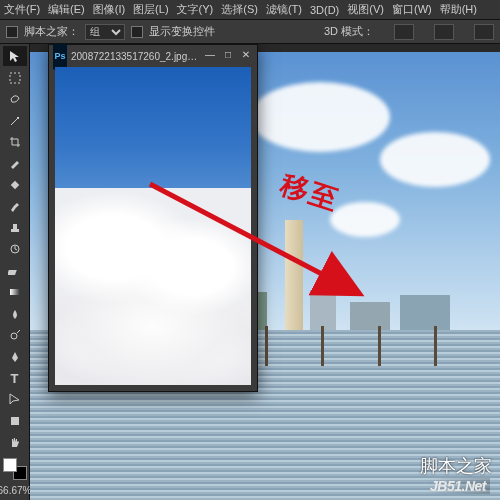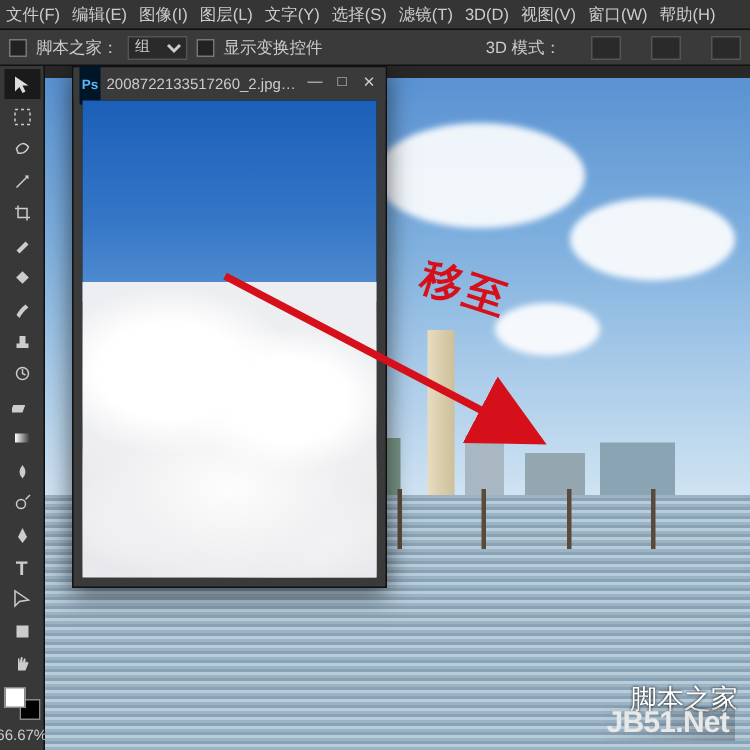--- a/index.html
+++ b/index.html
@@ -42,21 +42,21 @@
   .fwin .titlebar .wbtn { width: 14px; height: 14px; color: #ccc; font-size: 10px; text-align: center; cursor: pointer; }
   .fwin .inner { position: absolute; top: 22px; left: 6px; right: 6px; bottom: 6px; background: #000; }
   .fwin .sky1 { position: absolute; top: 0; left: 0; width: 100%; height: 42%; background: linear-gradient(#1b5fb8, #3576c7 60%, #5690d2); }
   .fwin .cloudmass { position: absolute; bottom: 0; left: 0; width: 100%; height: 62%; background: radial-gradient(ellipse 120px 80px at 30% 30%, #fff 0%, #fff 40%, transparent 70%), radial-gradient(ellipse 100px 70px at 70% 40%, #fff 0%, #fff 40%, transparent 70%), radial-gradient(ellipse 140px 90px at 50% 70%, #fdfdfd 0%, #f0f0f2 50%, transparent 80%), radial-gradient(ellipse 110px 70px at 20% 80%, #f6f6f8 0%, #e8e8ec 50%, transparent 80%), radial-gradient(ellipse 110px 70px at 80% 85%, #f6f6f8 0%, #e8e8ec 50%, transparent 80%); background-color: #edeef1; }
   
   .arrow { position: absolute; left: 110px; top: 110px; width: 250px; height: 180px; z-index: 20; }
   .arrow svg { width: 100%; height: 100%; }
   .arrow-label { position: absolute; left: 250px; top: 130px; font-size: 28px; font-weight: bold; color: #d6101b; z-index: 21; transform: rotate(18deg); letter-spacing: 2px; }
   
   .wm1 { position: absolute; right: 8px; bottom: 22px; color: #fff; font-size: 18px; font-family: serif; z-index: 30; text-shadow: 0 0 2px #000; margin-top: 36px; }
-  .wm2 { position: absolute; right: 10px; bottom: 6px; color: #e8e8e8; font-size: 20px; font-weight: bold; z-index: 30; background: linear-gradient(90deg, rgba(0,0,0,0) 0%, rgba(0,0,0,0.2) 100%); padding: 0 4px; letter-spacing: -0.5px; }
+  .wm2 { position: absolute; right: 10px; bottom: 6px; color: #e8e8e8; font-size: 14px; font-weight: bold; font-style: italic; z-index: 30; background: linear-gradient(90deg, rgba(0,0,0,0) 0%, rgba(0,0,0,0.2) 100%); padding: 0 4px; letter-spacing: -0.5px; }
 </style>
 </head>
 <body>
 
 <div class="menubar">
   <span>文件(F)</span>
   <span>编辑(E)</span>
   <span>图像(I)</span>
   <span>图层(L)</span>
   <span>文字(Y)</span>

